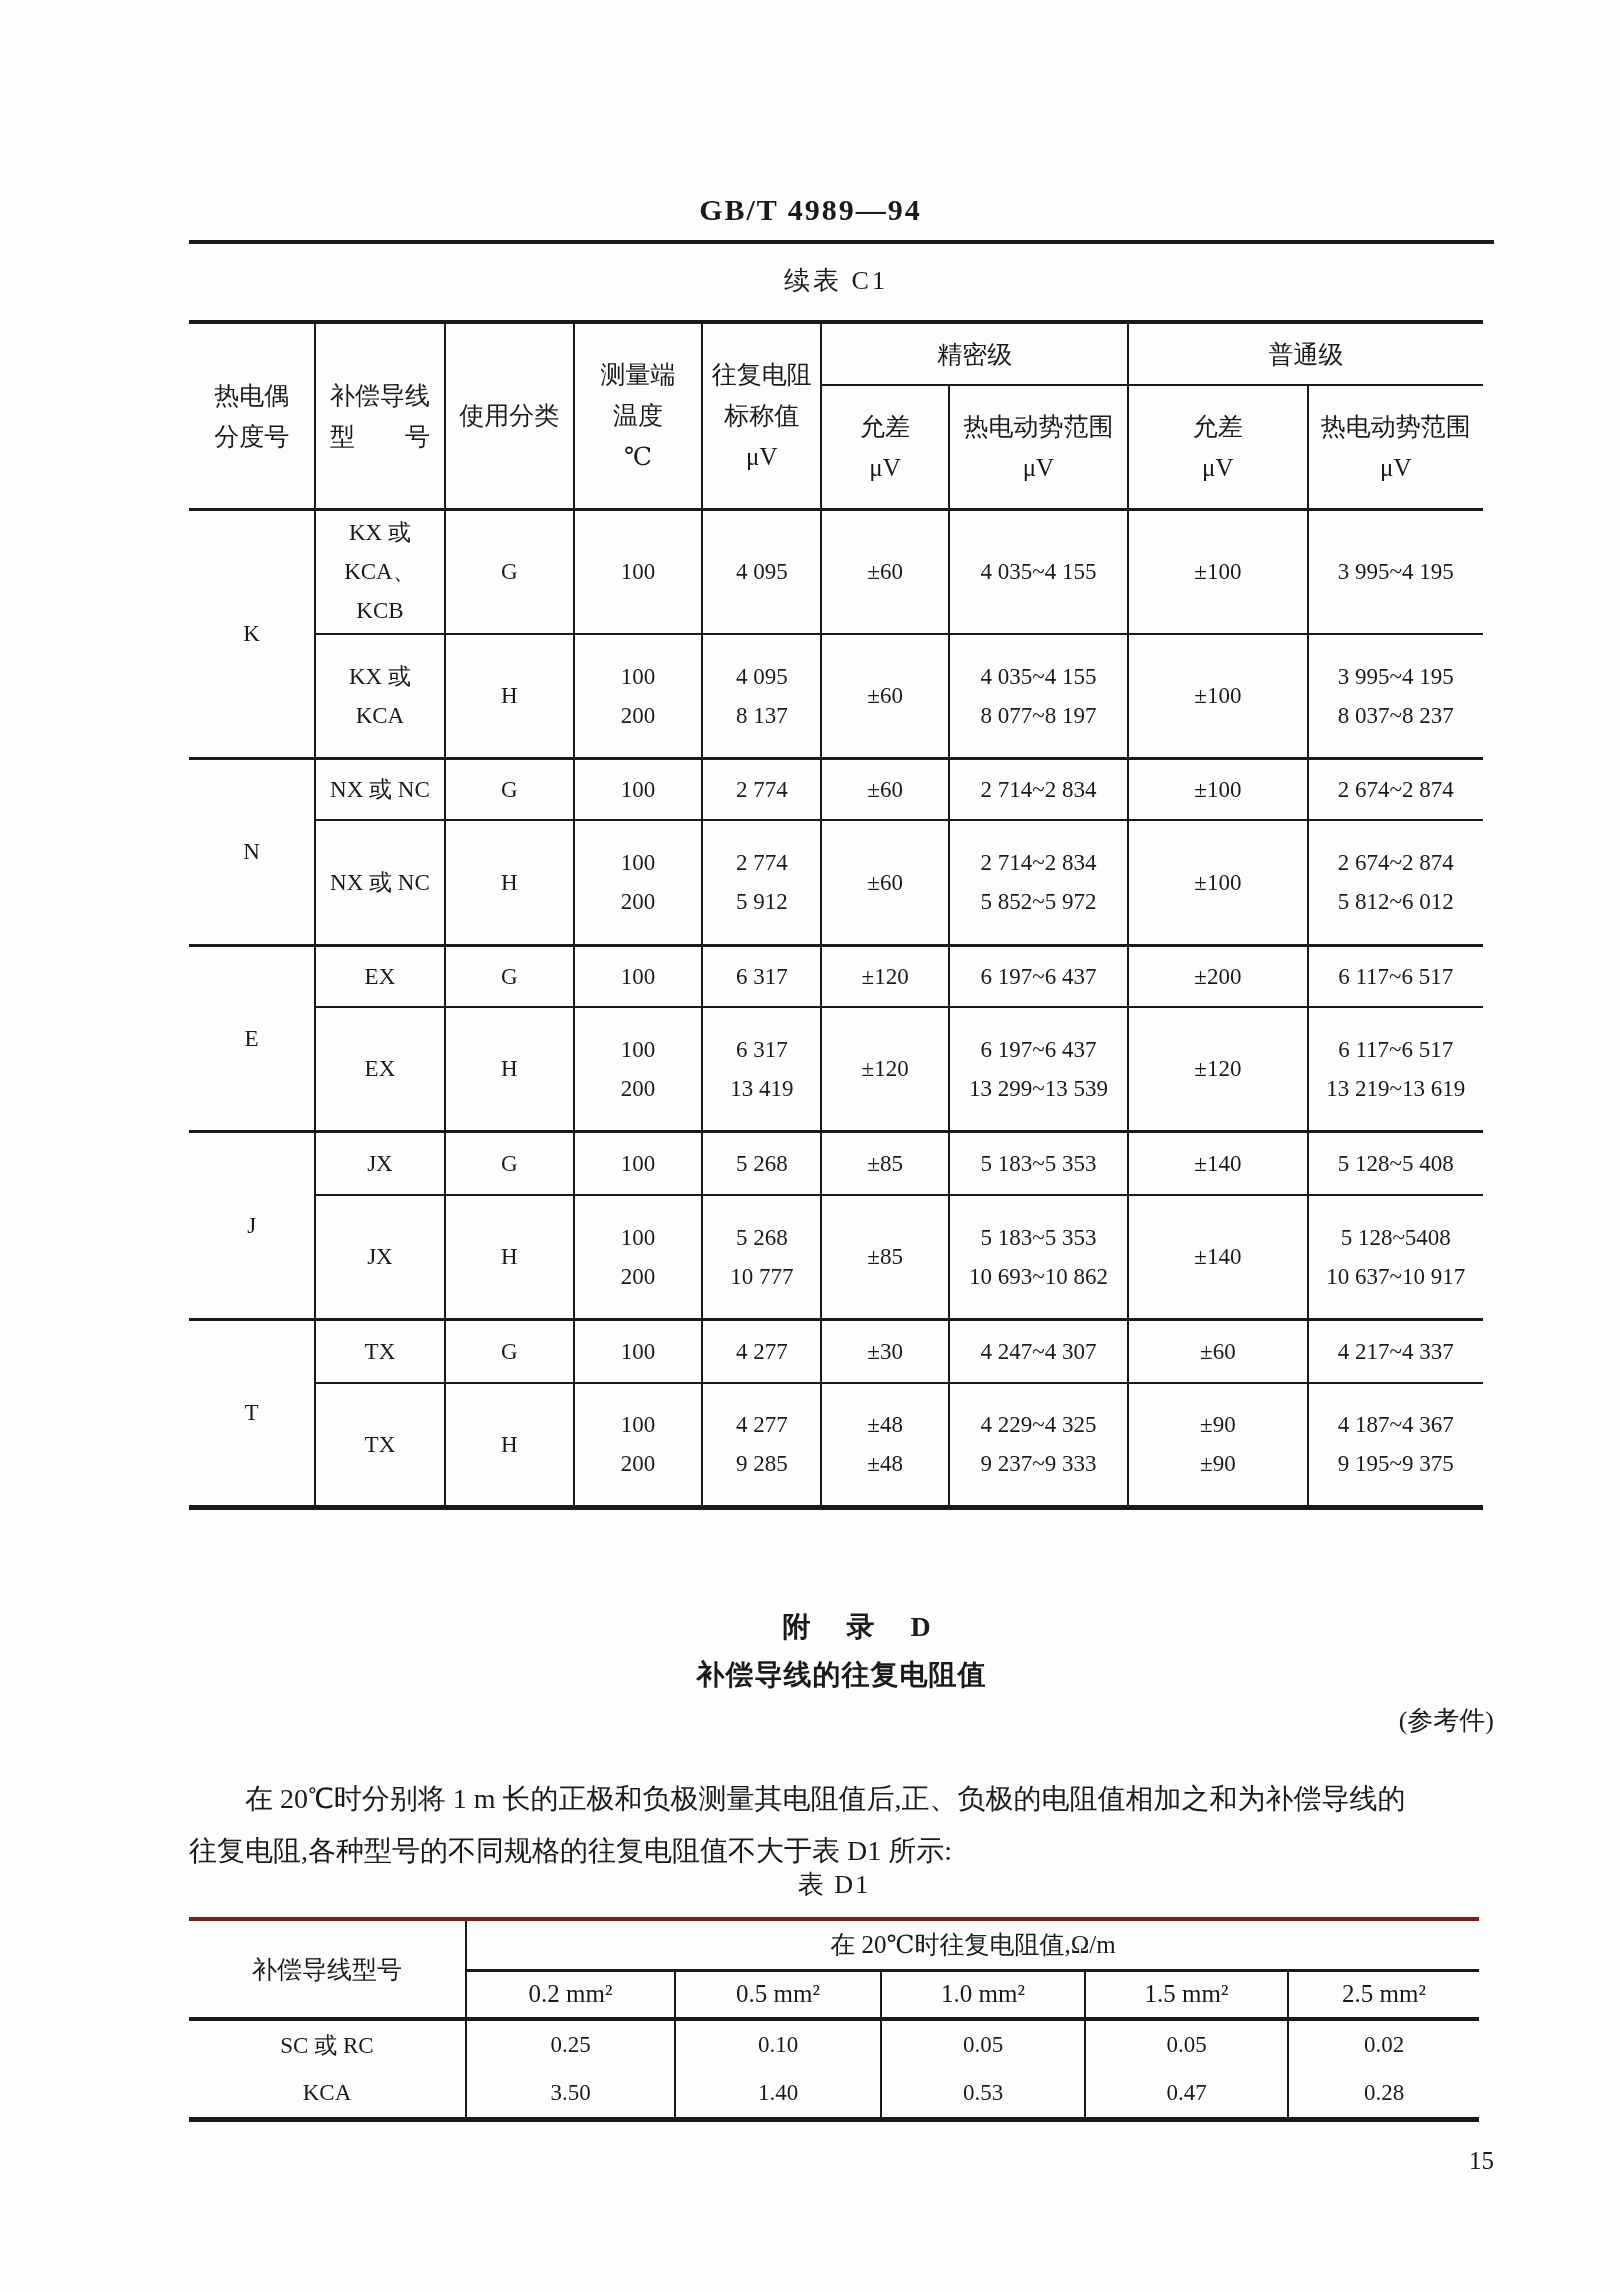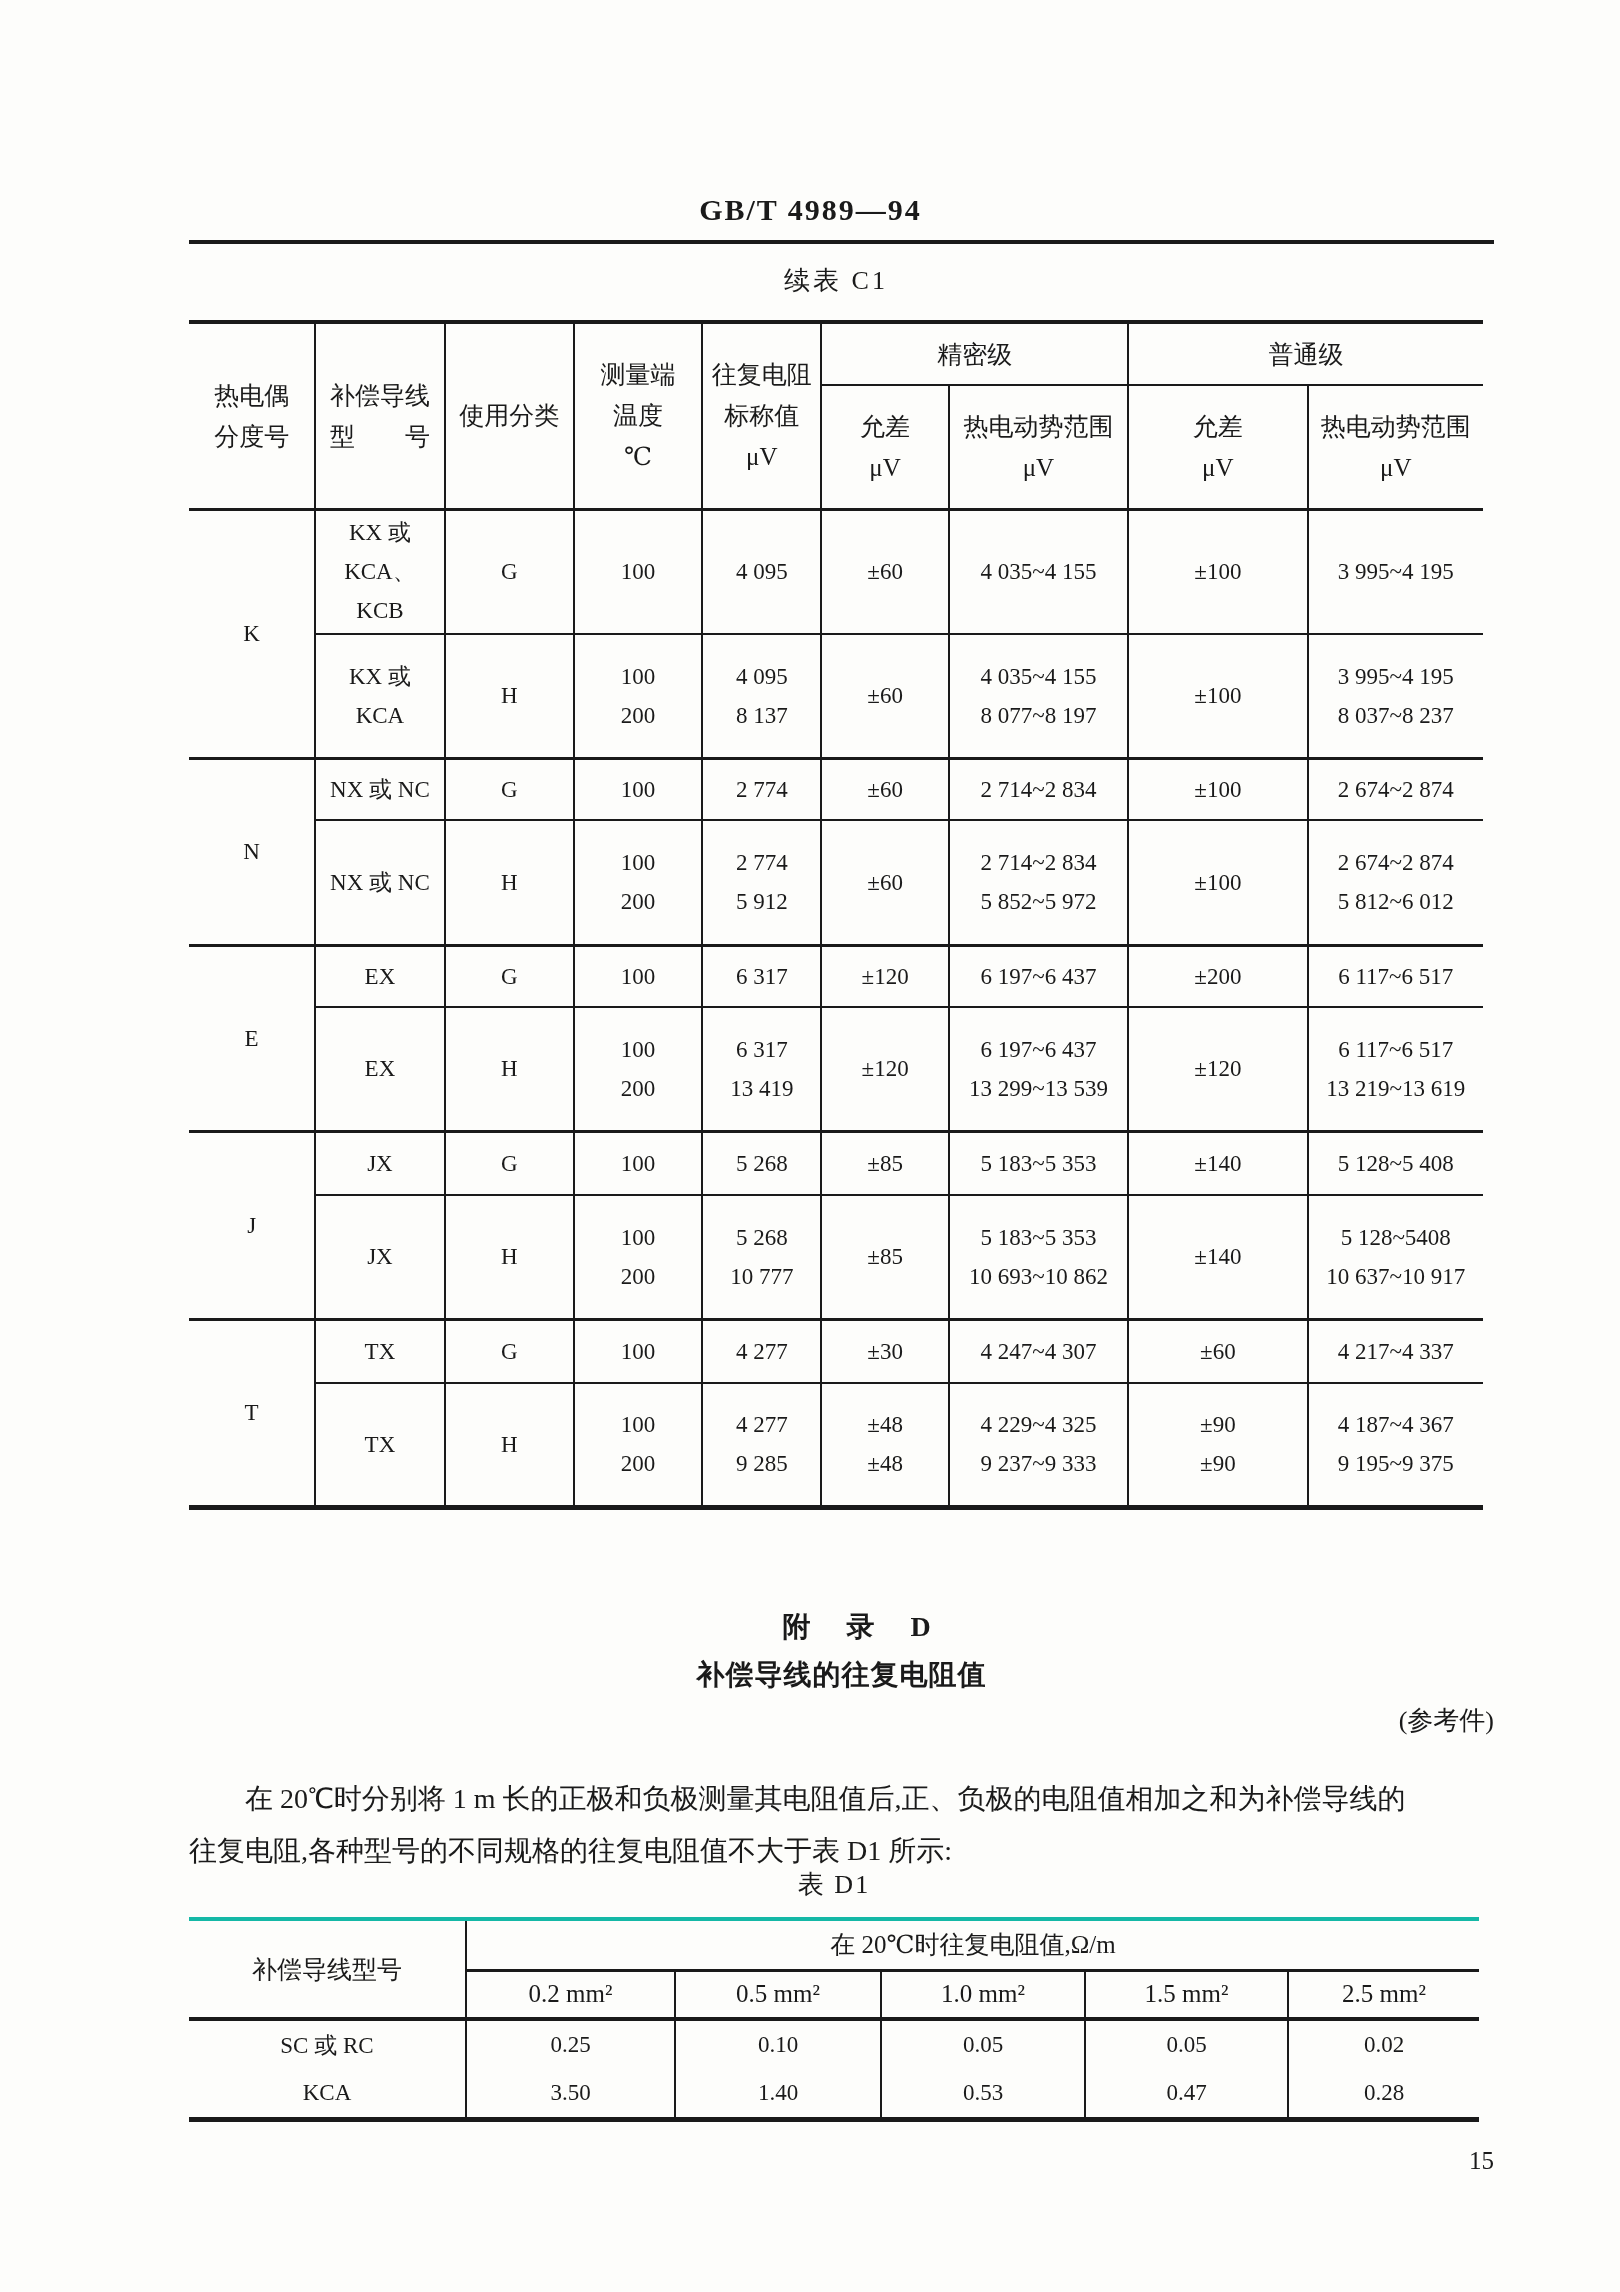--- a/index.html
+++ b/index.html
@@ -68,21 +68,21 @@
     text-indent:56px; white-space:pre-line; text-align:left;font-family:Liberation Serif, serif;
   }
   .d1-caption {
     position:absolute; top:1867px; left:189px; width:1290px;
     text-align:center; font-size:26px; letter-spacing:2px;
   }
 
   
   .d1 {
     position:absolute; top:1917px; left:189px; width:1290px;
-    border-top:4px solid #14b8a6;
+    border-top:4px solid #7f1d1d;
     border-bottom:5px solid #1a1a1a;
     font-size:23px;
   }
   .d1 th { font-weight:normal; font-size:25px; }
   .d1 thead th { border-bottom-width:4px; }
   .d1 th.d1-group { border-bottom-width:3px; height:51px; }
   .d1 tr.d1-subhead { height:49px; }
   .d1 td { border-top:none; border-bottom:none; height:50px;text-align:center; }
 
   .page-number {

